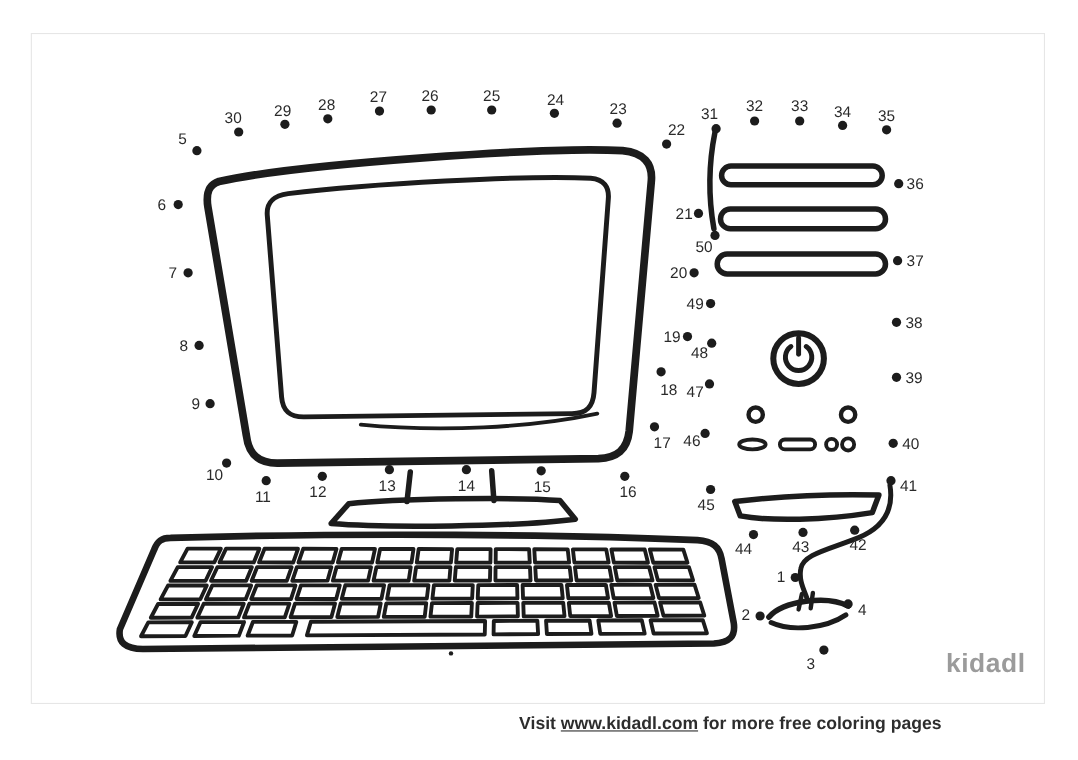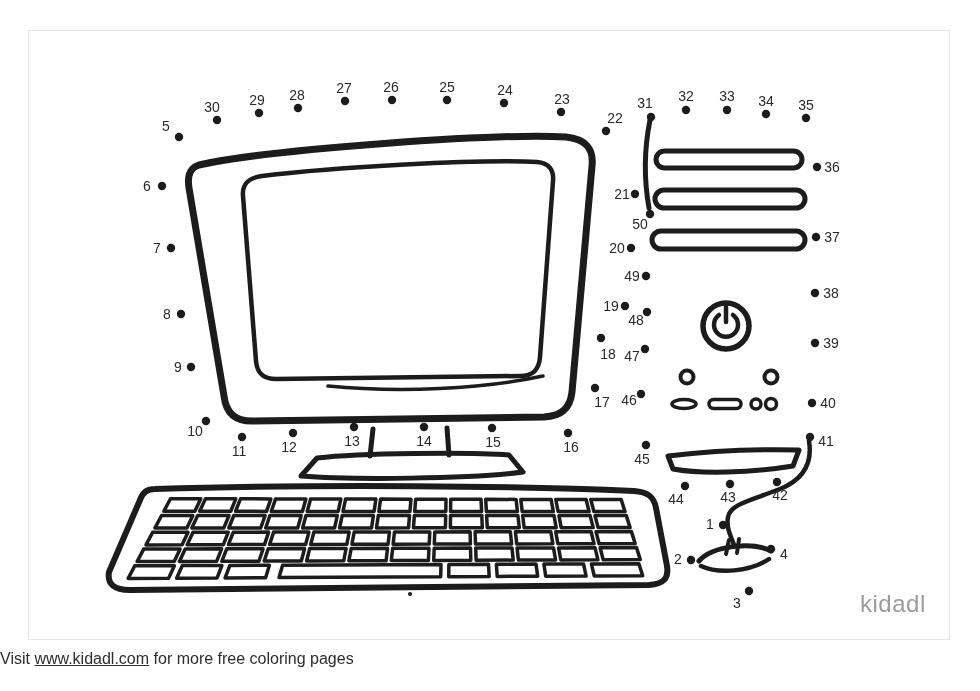--- a/index.html
+++ b/index.html
@@ -22,26 +22,26 @@
     fill: #ffffff; stroke: var(--line, #1c1c1c);
     stroke-width: 3.5; stroke-linejoin: round;
   }
   .dot { fill: var(--dot, #1c1c1c); }
   .dot-label {
     font-family: "Liberation Sans", sans-serif; font-size: 14px;
     fill: var(--label, #2a2a2a); text-anchor: middle;
   }
   .brand {
     position: absolute; left: 860px; top: 590px;
-    font-size: 24px; font-weight: normal; letter-spacing: 0.5px;
+    font-size: 24px; font-weight: bold; letter-spacing: 0.5px;
     color: var(--brand, #9b9b9b);
   }
   .footer {
     position: absolute; left: 0; top: 650px; width: 856px;
-    text-align: left; font-size: 16px; font-weight: normal;
+    text-align: right; font-size: 16px; font-weight: bold;
     color: #2d2d2d;
   }
   .footer a { color: #2d2d2d; text-decoration: underline; cursor: pointer; }
 </style>
 </head>
 <body>
 
 <div class="sheet"></div>
 
 <svg class="art" width="980" height="691" viewBox="0 0 980 691">

